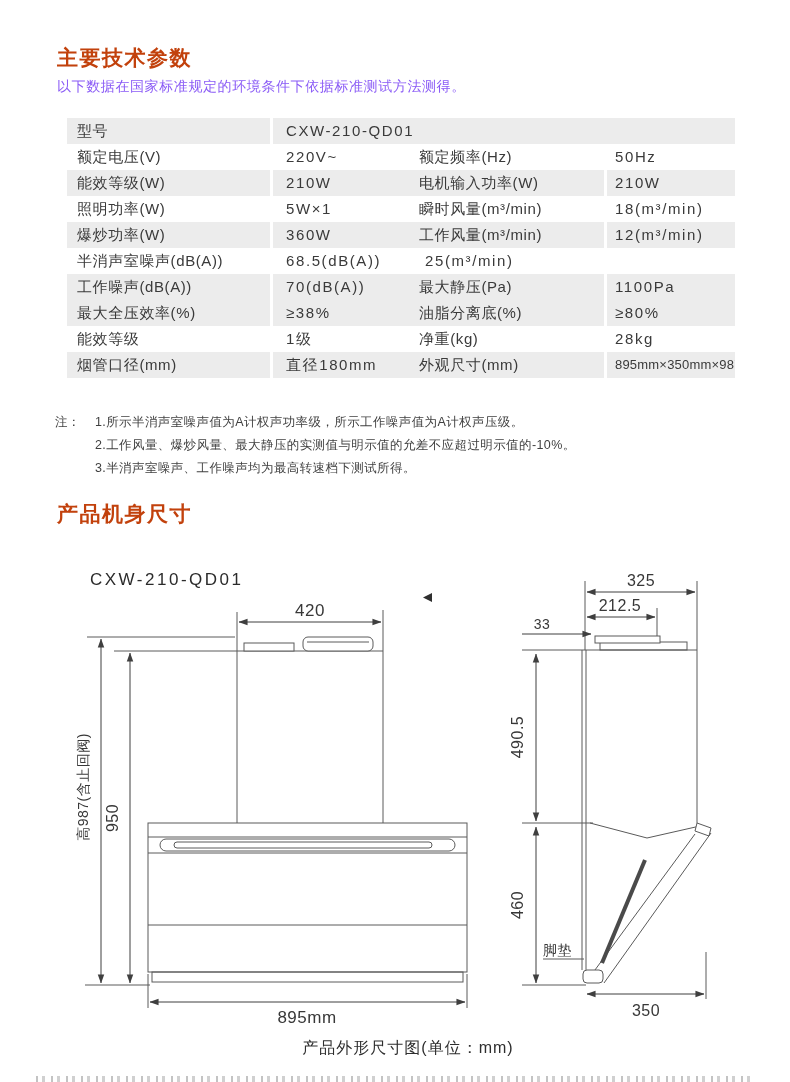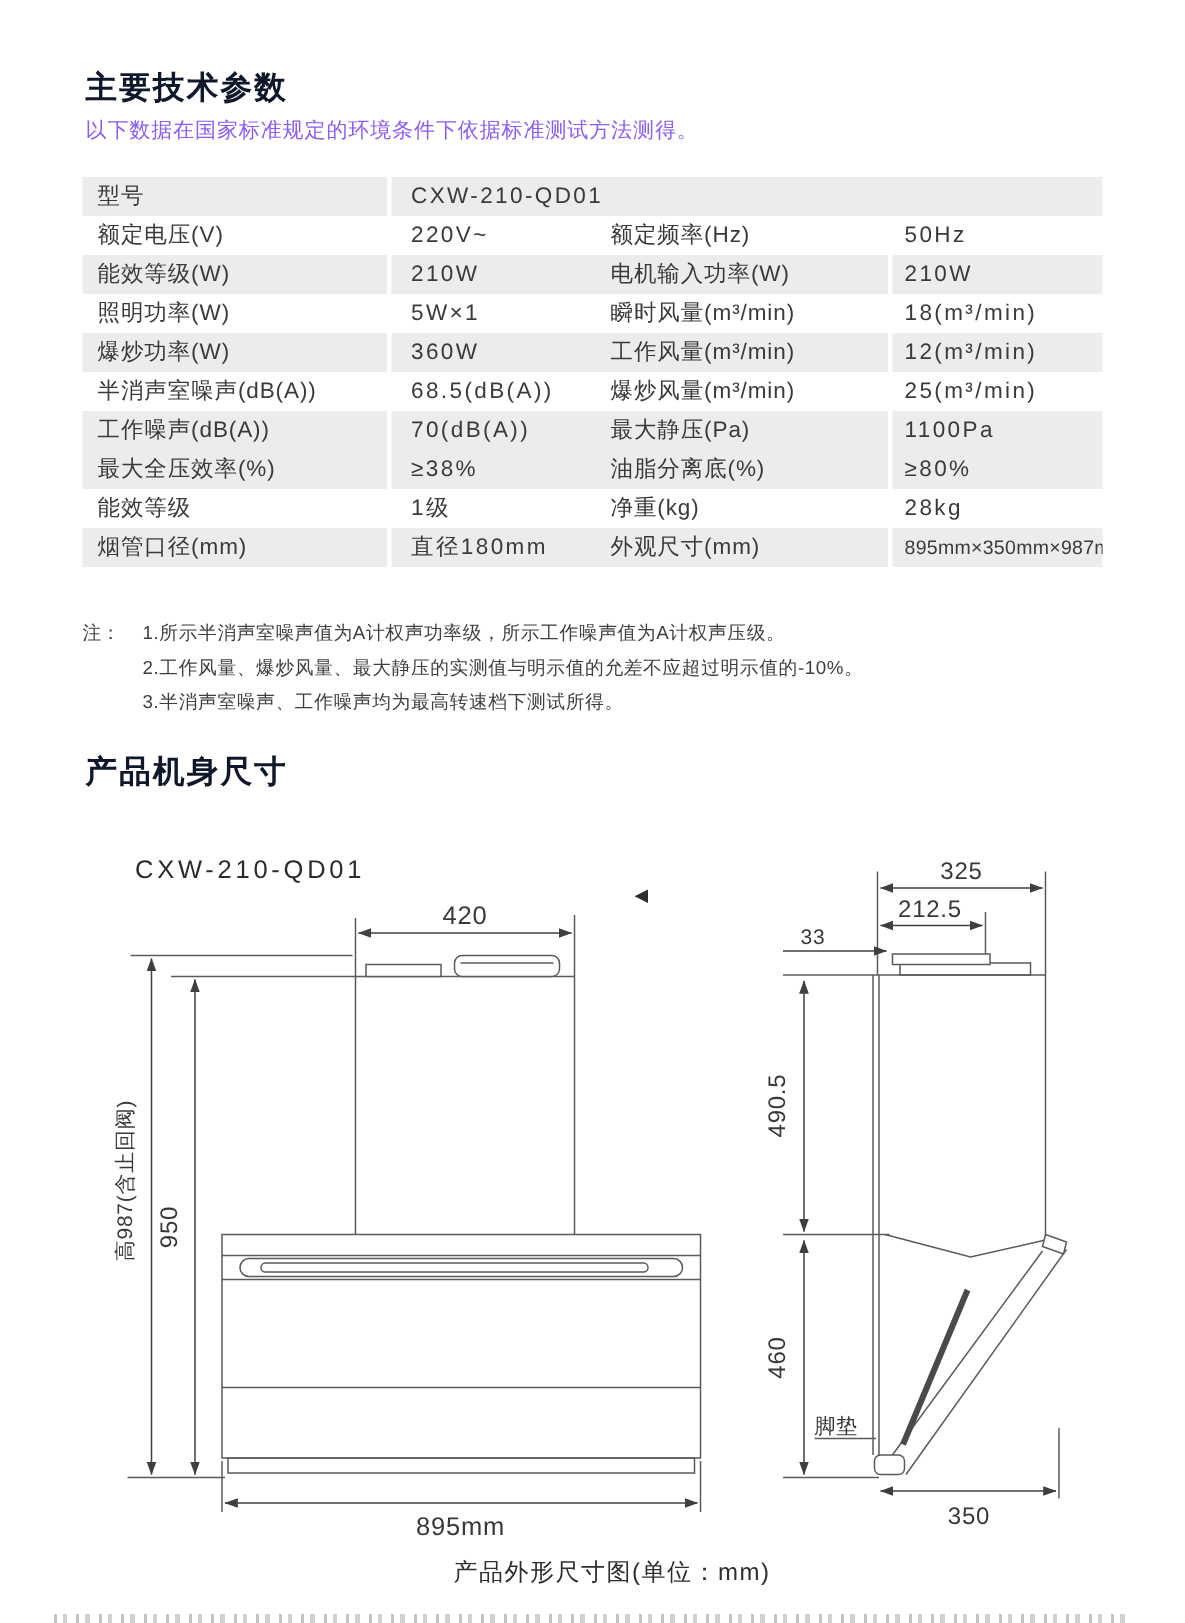--- a/index.html
+++ b/index.html
@@ -1,22 +1,22 @@
 <!DOCTYPE html>
 <html><head>
 <meta charset="utf-8">
 <style>
   html,body{margin:0;padding:0;background:#fff;}
   .page{position:relative;width:790px;height:1082px;background:#fff;overflow:hidden;
         font-family:"Liberation Sans","DejaVu Sans",sans-serif;color:#333;}
-  .sec-title{position:absolute;left:57px;font-size:21px;font-weight:bold;color:#0f172a;letter-spacing:1.5px;}
+  .sec-title{position:absolute;left:57px;font-size:21px;font-weight:bold;color:#c2410c;letter-spacing:1.5px;}
   .subtitle{position:absolute;left:57px;top:78px;font-size:14px;color:#8b5cf6;letter-spacing:0.6px;}
   
   .spec-table{position:absolute;left:55px;top:118px;width:680px;}
-  .trow{display:flex;height:26px;line-height:26px;font-size:15px;color:#3a3a3a;background:#fff;}
+  .trow{display:flex;height:26px;line-height:26px;font-size:15px;color:#3a3a3a;background:#fff;margin-left:12px;}
   .trow.gray{background:#ececec;}
   .cell{white-space:nowrap;overflow:hidden;}
   .c1{width:193px;padding-left:10px;border-right:3px solid #fff;letter-spacing:0.6px;}
   .c2{width:131px;padding-left:13px;letter-spacing:1.6px;}
   .c2.wide{flex:1;}
   .c3{width:185px;padding-left:2px;letter-spacing:0.6px;border-right:3px solid #fff;}
   .c4{flex:1;padding-left:8px;letter-spacing:1.6px;}
   .c4.small{font-size:13px;letter-spacing:0.2px;}
   
   .notes{position:absolute;left:55px;top:411px;display:flex;font-size:12.5px;color:#3f3f3f;}
@@ -68,21 +68,20 @@
     </div>
     <div class="trow gray">
       <div class="cell c1">爆炒功率(W)</div>
       <div class="cell c2">360W</div>
       <div class="cell c3">工作风量(m³/min)</div>
       <div class="cell c4">12(m³/min)</div>
     </div>
     <div class="trow">
       <div class="cell c1">半消声室噪声(dB(A))</div>
       <div class="cell c2">68.5(dB(A))</div>
-      <div class="cell c3">爆炒风量(m³/min)</div>
       <div class="cell c4">25(m³/min)</div>
     </div>
     <div class="trow gray">
       <div class="cell c1">工作噪声(dB(A))</div>
       <div class="cell c2">70(dB(A))</div>
       <div class="cell c3">最大静压(Pa)</div>
       <div class="cell c4">1100Pa</div>
     </div>
     <div class="trow gray">
       <div class="cell c1">最大全压效率(%)</div>

